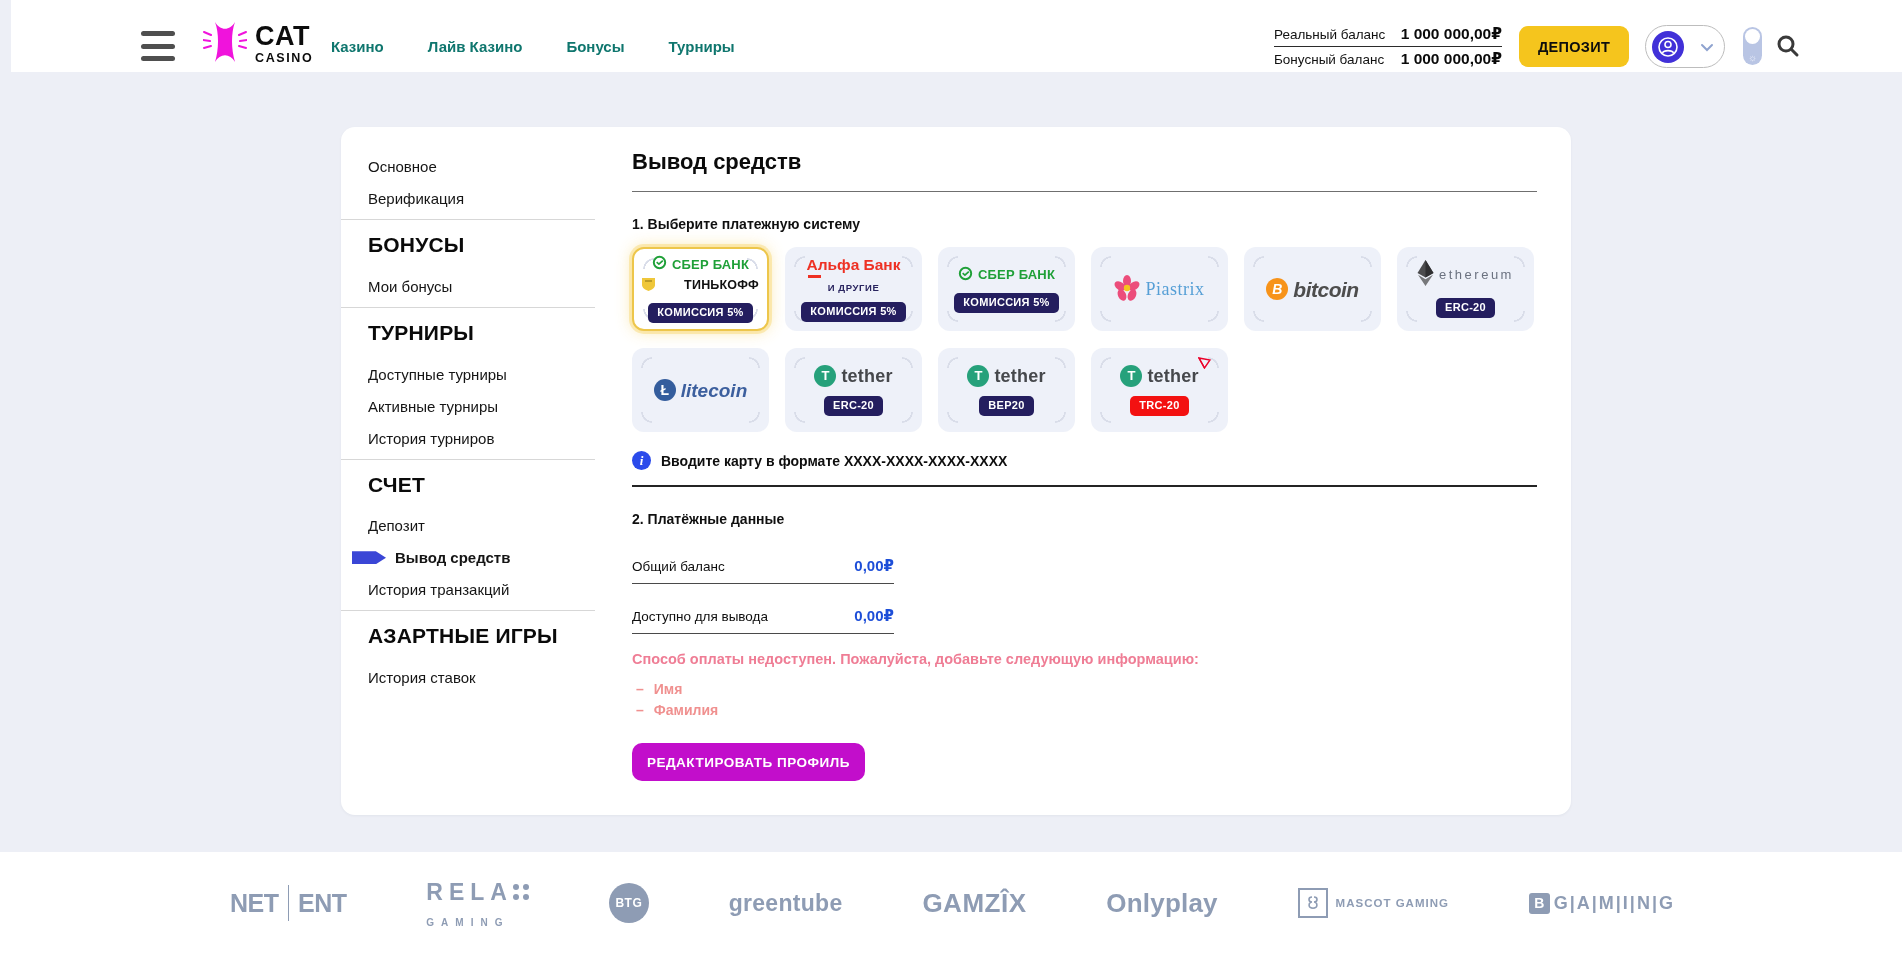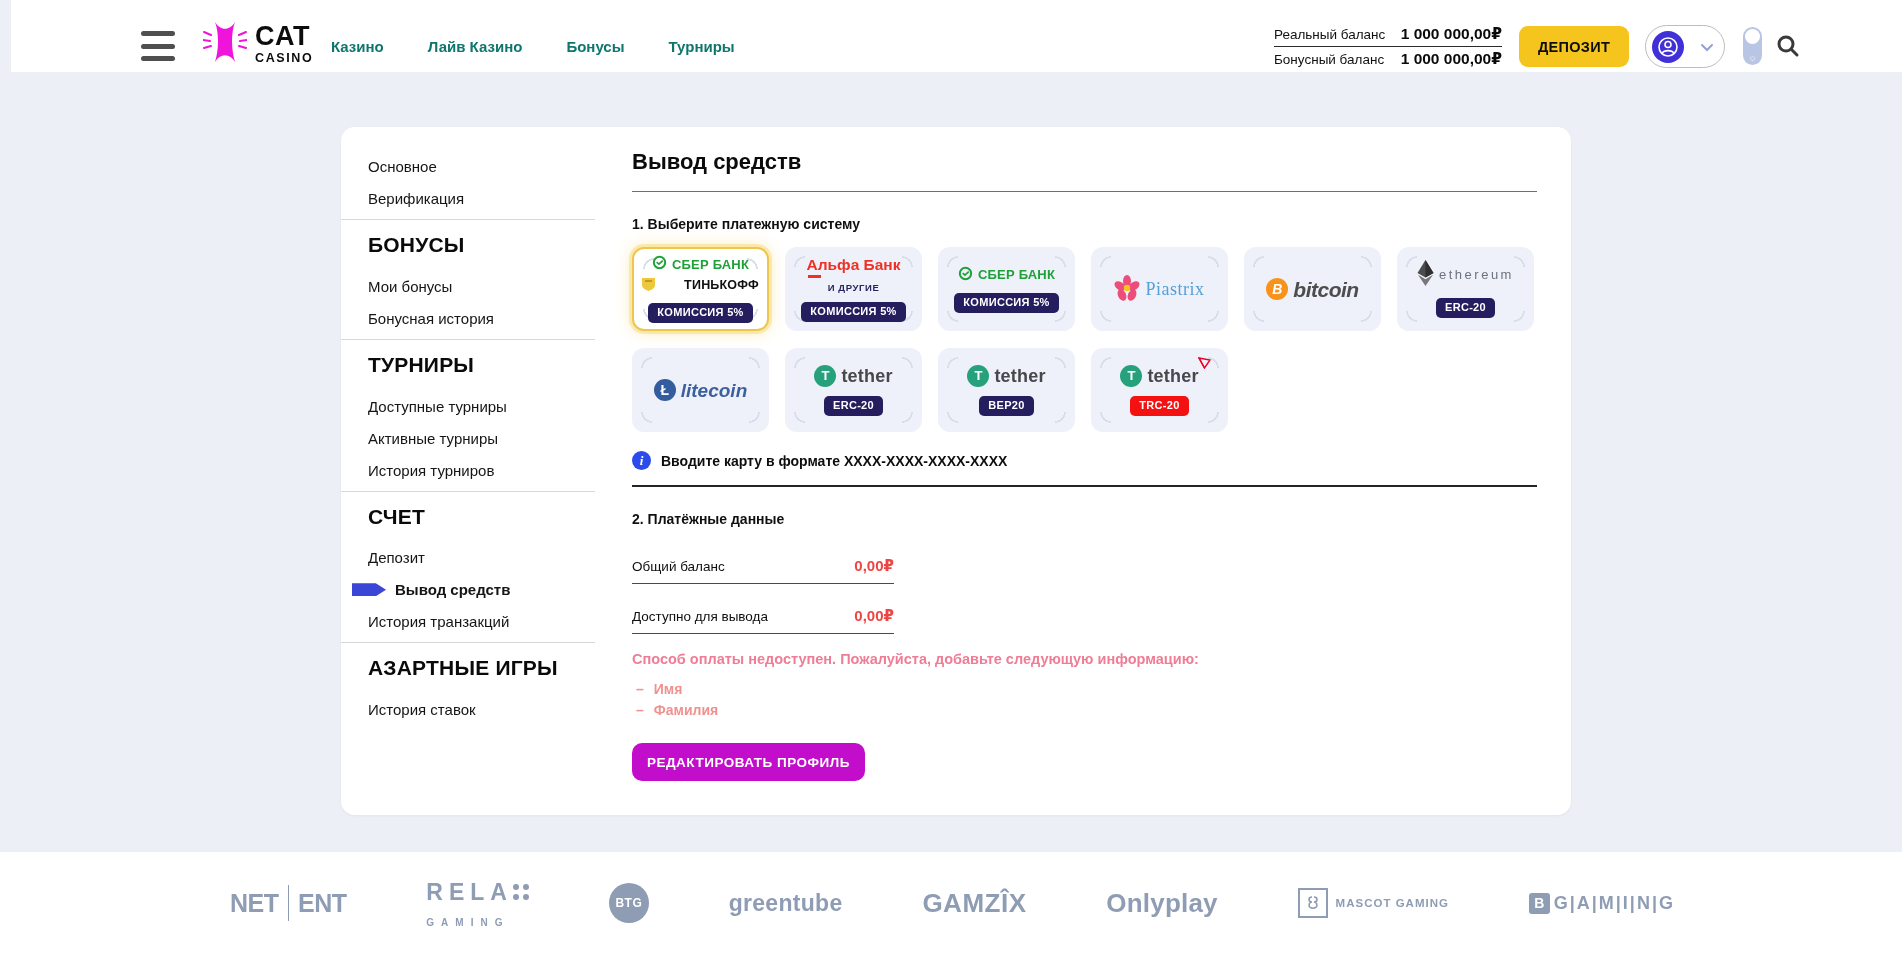--- a/index.html
+++ b/index.html
@@ -90,21 +90,21 @@
 
   .info-row { margin-top:19px; display:flex; align-items:center; gap:10px; }
   .info-icon { width:19px; height:19px; border-radius:50%; background:#2b4beb; color:#fff; font-family:"Liberation Serif","DejaVu Serif",serif;
     font-style:italic; font-weight:700; font-size:13px; display:flex; align-items:center; justify-content:center; }
   .info-text { font-size:14px; font-weight:600; color:#0e0e0e; }
   .dark-div { margin-top:15px; border-top:2px solid #242424; }
 
   .balrows { margin-top:24px; width:262px; }
   .money-row { display:flex; justify-content:space-between; align-items:baseline; border-bottom:1px solid #4a4a4a; padding:6px 0 8px; margin-bottom:17px; }
   .money-row .m-lbl { font-size:13.5px; font-weight:500; color:#0f0f0f; }
-  .money-row .m-val { font-size:15px; font-weight:800; color:#ef4444; }
+  .money-row .m-val { font-size:15px; font-weight:800; color:#1d4ed8; }
 
   .warning { margin-top:10px; font-size:14.5px; font-weight:600; color:#ef7d95; }
   .missing-list { margin-top:12px; }
   .missing-item { font-size:14px; font-weight:600; color:#f0908f; padding:2px 0 3px 4px; }
   .missing-item::before { content:"–"; margin-right:10px; }
 
   .btn-edit { margin-top:22px; width:233px; height:38px; background:#c20ecb; border:none; border-radius:10px;
     font-family:inherit; color:#fff; font-size:13.5px; font-weight:800; letter-spacing:.5px; cursor:pointer; }
 
   
@@ -216,21 +216,20 @@
   <div class="panel">
 
     <div class="sidebar">
       <div class="side-section">
         <div class="side-item"><span class="item-label">Основное</span></div>
         <div class="side-item"><span class="item-label">Верификация</span></div>
       </div>
       <div class="side-section">
         <div class="side-title">БОНУСЫ</div>
         <div class="side-item"><span class="item-label">Мои бонусы</span></div>
-        <div class="side-item"><span class="item-label">Бонусная история</span></div>
       </div>
       <div class="side-section">
         <div class="side-title">ТУРНИРЫ</div>
         <div class="side-item"><span class="item-label">Доступные турниры</span></div>
         <div class="side-item"><span class="item-label">Активные турниры</span></div>
         <div class="side-item"><span class="item-label">История турниров</span></div>
       </div>
       <div class="side-section">
         <div class="side-title">СЧЕТ</div>
         <div class="side-item"><span class="item-label">Депозит</span></div>

